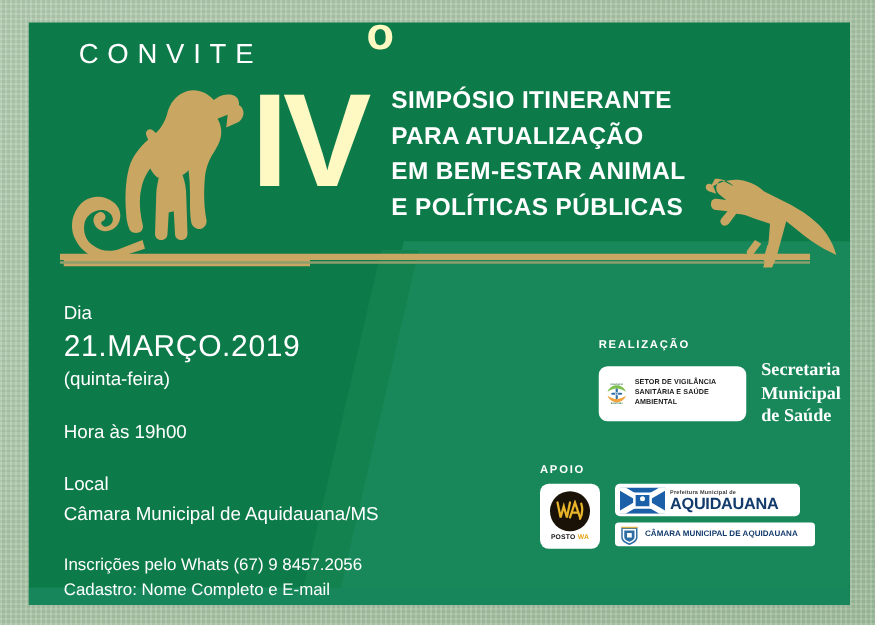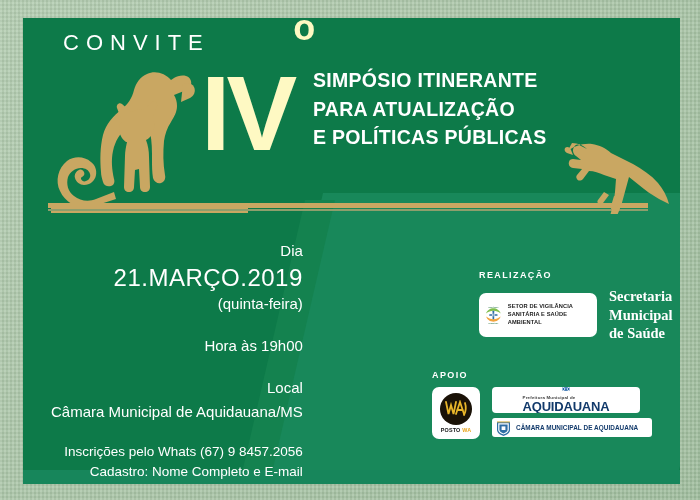--- a/index.html
+++ b/index.html
@@ -96,21 +96,20 @@
     background:#8e9e6c;
   }
 
   .parrot{position:absolute;left:540px;top:118px;width:125px;height:78px;}
 
   
   .info{
     position:absolute;left:28px;top:222px;
     color:#ffffff;
     font-weight:300;
-    text-align:right;
   }
   .i-label{font-size:15px;line-height:1.5;}
   .i-date{font-size:24px;letter-spacing:.5px;line-height:1.25;}
   .i-sub{font-size:15px;line-height:1.5;}
   .i-gap{height:19px;}
   .i-line{font-size:15px;line-height:1.55;}
   .i-small{font-size:13.5px;line-height:1.52;}
 
   
   .sec{position:absolute;color:#ffffff;}
@@ -146,21 +145,21 @@
   .posto-mark{
     width:32px;height:32px;border-radius:50%;
     background:#1a1207;display:flex;align-items:center;justify-content:center;
   }
   .posto-lbl{font-size:5.4px;font-weight:800;color:#111;letter-spacing:.2px;}
   .posto-lbl i{color:#e8a317;font-style:normal;}
 
   .apoio-stack{display:flex;flex-direction:column;gap:5px;}
   .prefeitura-card{
     width:148px;height:26px;padding:0 4px;gap:4px;border-radius:4px;
-    position:relative;overflow:hidden;flex-direction:column;
+    position:relative;overflow:hidden;
   }
   .pref-small{font-size:4.4px;color:#3b3b3b;font-weight:600;letter-spacing:.2px;}
   .pref-big{font-size:13px;color:#123a6b;font-weight:800;letter-spacing:-.2px;line-height:1;}
   .camara-card{
     width:160px;height:19px;padding:0 4px;gap:5px;border-radius:3px;
   }
   .camara-txt{font-size:6.4px;color:#123a6b;font-weight:800;letter-spacing:.05px;}
 
   .brasao{width:15px;height:17px;}
 </style>
@@ -190,20 +189,21 @@
 
         <rect x="18" y="150" width="197" height="5"></rect>
       </g>
     </svg>
 
     <div class="numeral"><span>IV</span><sup>o</sup></div>
 
     <div class="title-block">
       <div>SIMPÓSIO ITINERANTE</div>
       <div>PARA ATUALIZAÇÃO</div>
+      <div>EM BEM-ESTAR  ANIMAL</div>
       <div>E POLÍTICAS PÚBLICAS</div>
     </div>
 
     <div class="gold-rule"></div>
     <div class="gold-rule-thin"></div>
 
     <svg class="parrot" viewBox="0 0 125 78">
       <g fill="#c9a762">
         <path d="M4 16c6-6 16-9 25-8 7 1 14 4 19 9l22 11c9 5 18 11 25 19 5 6 9 13 11 21l-10-5c-7-4-14-9-20-14l-10-8-6 22c-2 8-5 16-10 23l-4-3c3-9 5-18 6-27l1-13-12-4c-5-2-10-4-15-4l-6 8c-2 2-5 2-6 0-1-1-1-3 0-4l5-6-9-1c-3 0-5-3-4-6 0-2 2-3 4-3l8 1-5-4c-3-2-4-6-2-9 1-2 3-3 5-2l8 4c-4-4-9-6-15-6z"></path>
         <path d="M2 12c-1 2 0 4 2 5l6 2-2-5c-1-3-4-4-6-2z"></path>

